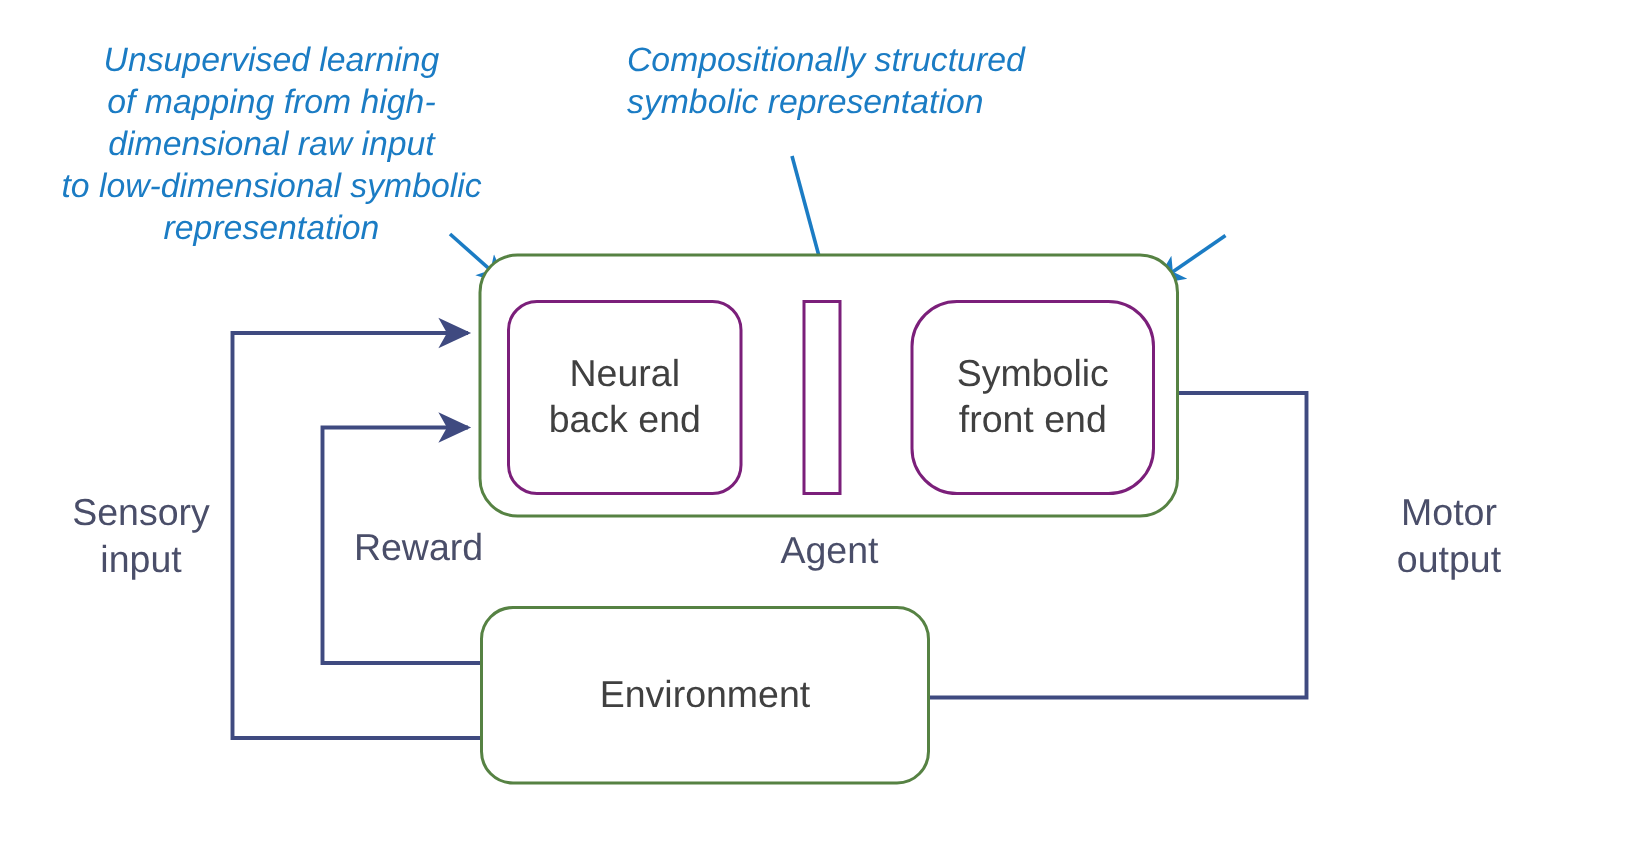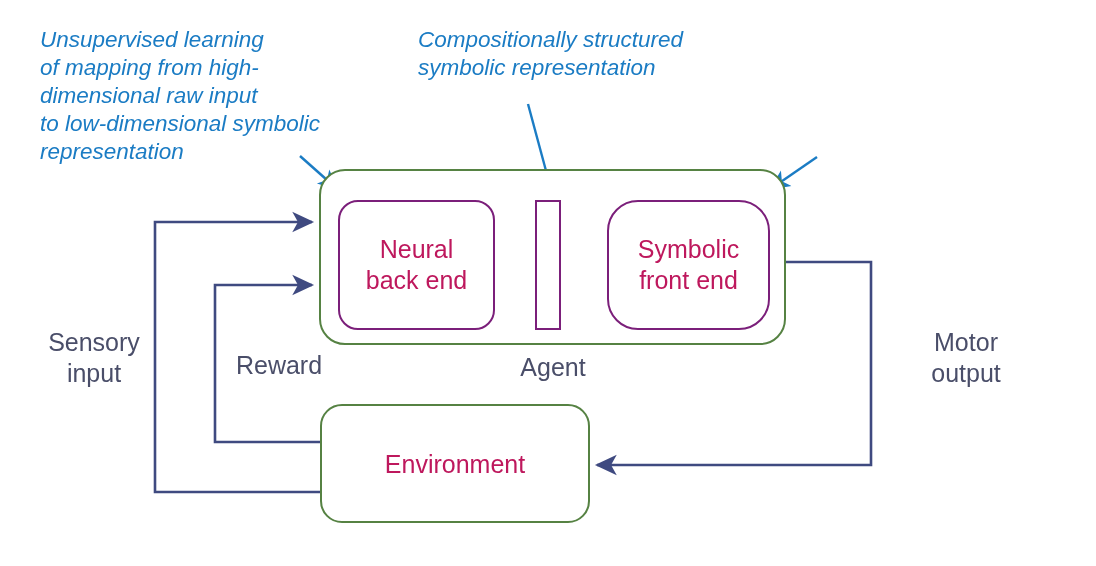--- a/index.html
+++ b/index.html
@@ -13,51 +13,51 @@
 
   .anno{
     position:absolute;
     color:#1B7CC4;
     font-style:italic;
     font-size:22.5px;
     line-height:28px;
     font-family:"Liberation Sans",sans-serif;
     white-space:pre-line;
   }
-  #anno-left   {left:40px;  top:26px;  width:330px; }
+  #anno-left   {left:16px;  top:26px;  width:330px; text-align:center;}
   #anno-middle {left:418px; top:26px;  width:300px; text-align:left;}
   #anno-right  {left:760px; top:20px;  width:320px; text-align:center;}
 
   .box{position:absolute;box-sizing:border-box;background:#ffffff;}
 
   #agent-box{
     left:319px; top:169px; width:467px; height:176px;
     border:2.2px solid #568243; border-radius:26px;
   }
   #env-box{
-    left:320px; top:404px; width:270px; height:119px;
+    left:320px; top:404px; width:300px; height:119px;
     border:2.2px solid #568243; border-radius:22px;
   }
   #neural-box{
     left:338px; top:200px; width:157px; height:130px;
     border:2.4px solid #7B1F7A; border-radius:20px;
   }
   #symbolic-box{
     left:607px; top:200px; width:163px; height:130px;
     border:2.4px solid #7B1F7A; border-radius:31px;
   }
   #symrep-box{
     left:535px; top:200px; width:26px; height:130px;
     border:2.4px solid #7B1F7A; border-radius:0;
   }
 
   .box-label{
     position:absolute; left:0; right:0; top:50%;
     transform:translateY(-50%);
-    text-align:center; color:#be185d;
+    text-align:center; color:#404040;
     font-size:25px; line-height:31px;
     white-space:pre-line;
   }
 
   .free-label{
     position:absolute; color:#4A4E69;
     font-size:25px; line-height:31px;
     text-align:center; white-space:pre-line;
   }
   #label-agent   {left:469px; top:352px; width:168px;}

